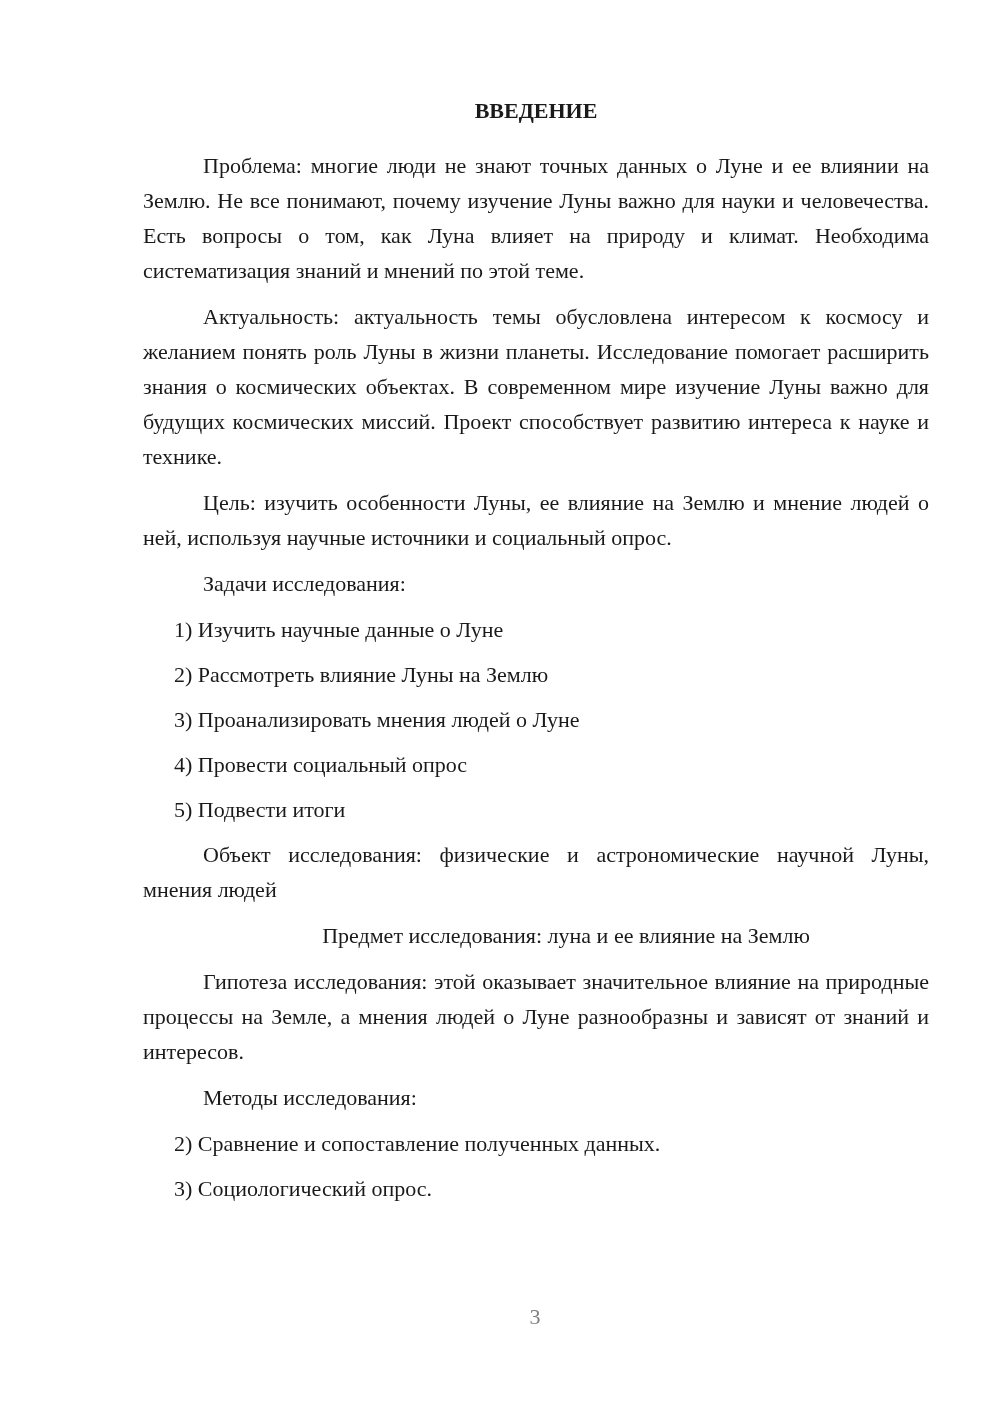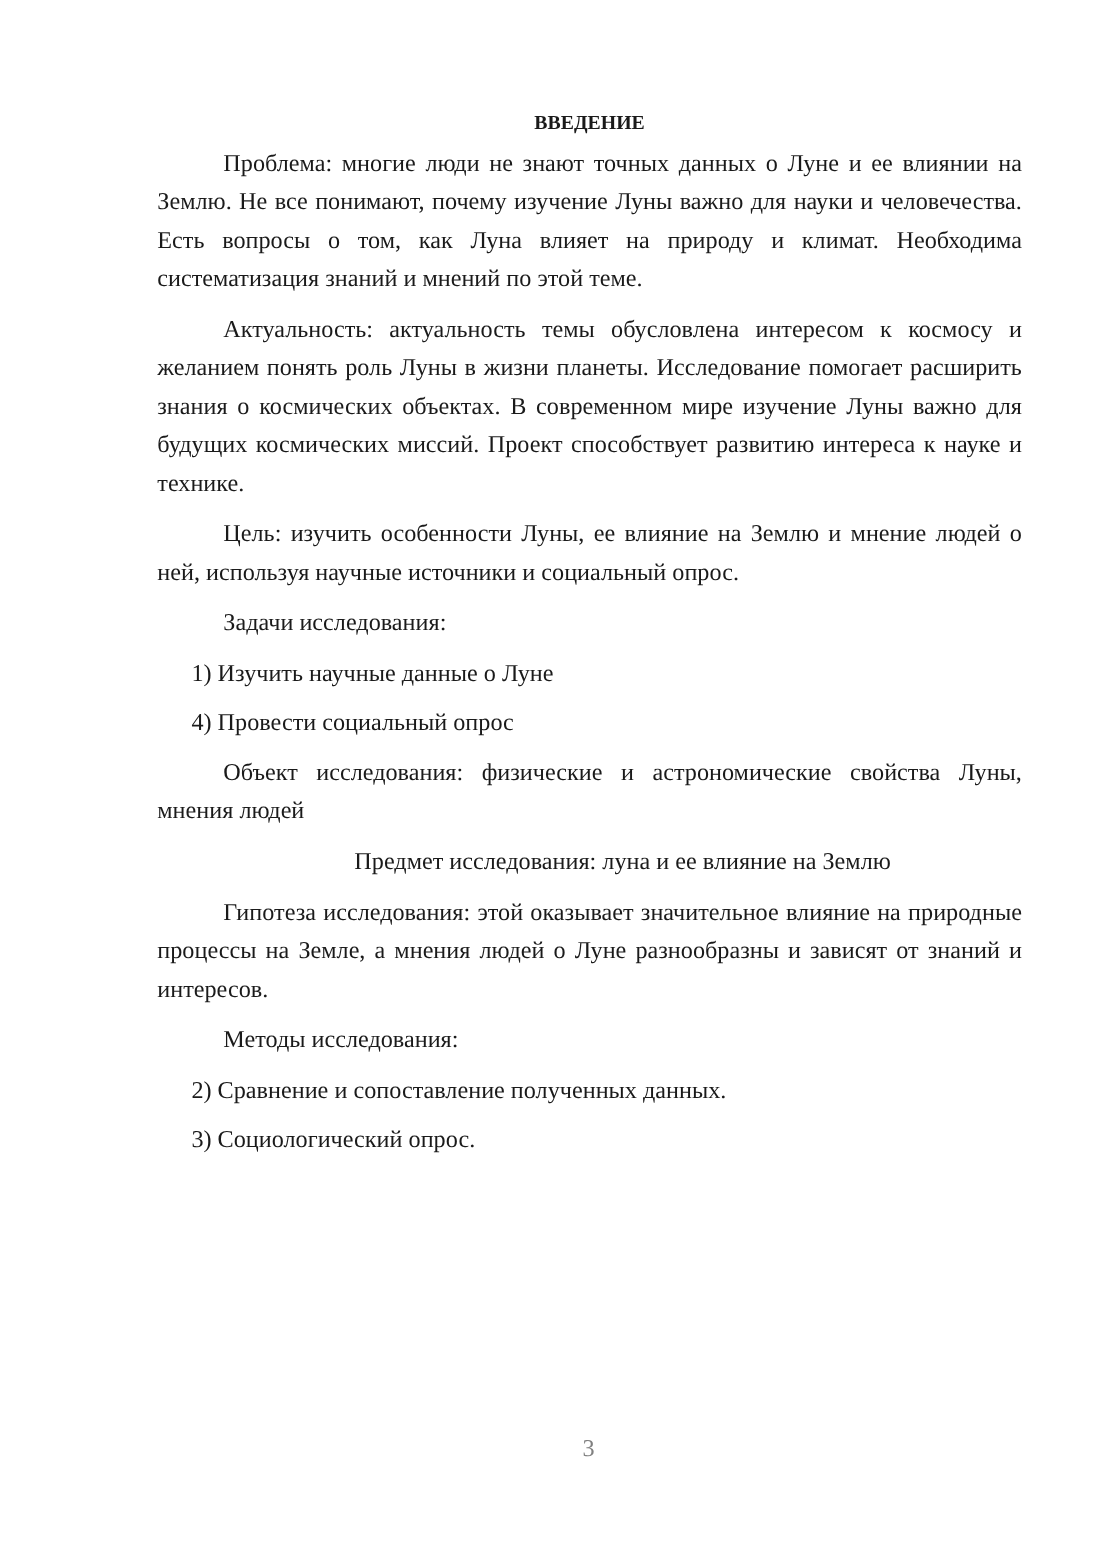--- a/index.html
+++ b/index.html
@@ -3,22 +3,22 @@
   <meta charset="utf-8">
   <style>
     html, body { margin: 0; padding: 0; background: #ffffff; }
     body { width: 1000px; height: 1414px; position: relative; overflow: hidden; }
     .page {
       position: absolute; left: 143px; top: 94px; width: 786px;
       font-family: "Liberation Serif", "DejaVu Serif", serif;
       font-size: 22px; color: #1a1a1a; line-height: 35px;
     }
     .title {
-      text-align: center; font-weight: bold; font-size: 18px;
-      margin: 0 0 2px 0; line-height: 34px; padding-left: 0;
+      text-align: center; font-weight: bold; font-size: 22px;
+      margin: 0 0 20px 0; line-height: 34px; padding-left: 0;
     }
     .para {
       margin: 0 0 11px 0; text-align: justify; text-indent: 60px;
     }
     .para.single { text-align: center; }
     .list-head { margin: 0 0 11px 0; text-indent: 60px; }
     .list-item { margin: 0 0 10px 0; padding-left: 31px; line-height: 35px; }
     .page-number {
       position: absolute; left: 0; width: 1070px; top: 1304px;
       text-align: center; font-family: "Liberation Serif", "DejaVu Serif", serif;
@@ -31,24 +31,27 @@
 <div class="page">
   <div class="title">ВВЕДЕНИЕ</div>
 
   <p class="para">Проблема: многие люди не знают точных данных о Луне и ее влиянии на Землю. Не все понимают, почему изучение Луны важно для науки и человечества. Есть вопросы о том, как Луна влияет на природу и климат. Необходима систематизация знаний и мнений по этой теме.</p>
   <p class="para">Актуальность: актуальность темы обусловлена интересом к космосу и желанием понять роль Луны в жизни планеты. Исследование помогает расширить знания о космических объектах. В современном мире изучение Луны важно для будущих космических миссий. Проект способствует развитию интереса к науке и технике.</p>
   <p class="para">Цель: изучить особенности Луны, ее влияние на Землю и мнение людей о ней, используя научные источники и социальный опрос.</p>
 
   <p class="list-head">Задачи исследования:</p>
   <div>
     <div class="list-item">1) Изучить научные данные о Луне</div>
+    <div class="list-item">2) Рассмотреть влияние Луны на Землю</div>
+    <div class="list-item">3) Проанализировать мнения людей о Луне</div>
     <div class="list-item">4) Провести социальный опрос</div>
+    <div class="list-item">5) Подвести итоги</div>
   </div>
 
-  <p class="para">Объект исследования: физические и астрономические свойства Луны, мнения людей</p>
+  <p class="para">Объект исследования: физические и астрономические научной Луны, мнения людей</p>
   <p class="para single">Предмет исследования: луна и ее влияние на Землю</p>
   <p class="para">Гипотеза исследования: этой оказывает значительное влияние на природные процессы на Земле, а мнения людей о Луне разнообразны и зависят от знаний и интересов.</p>
 
   <p class="list-head">Методы исследования:</p>
   <div>
     <div class="list-item">2) Сравнение и сопоставление полученных данных.</div>
     <div class="list-item">3) Социологический опрос.</div>
   </div>
 </div>
 

